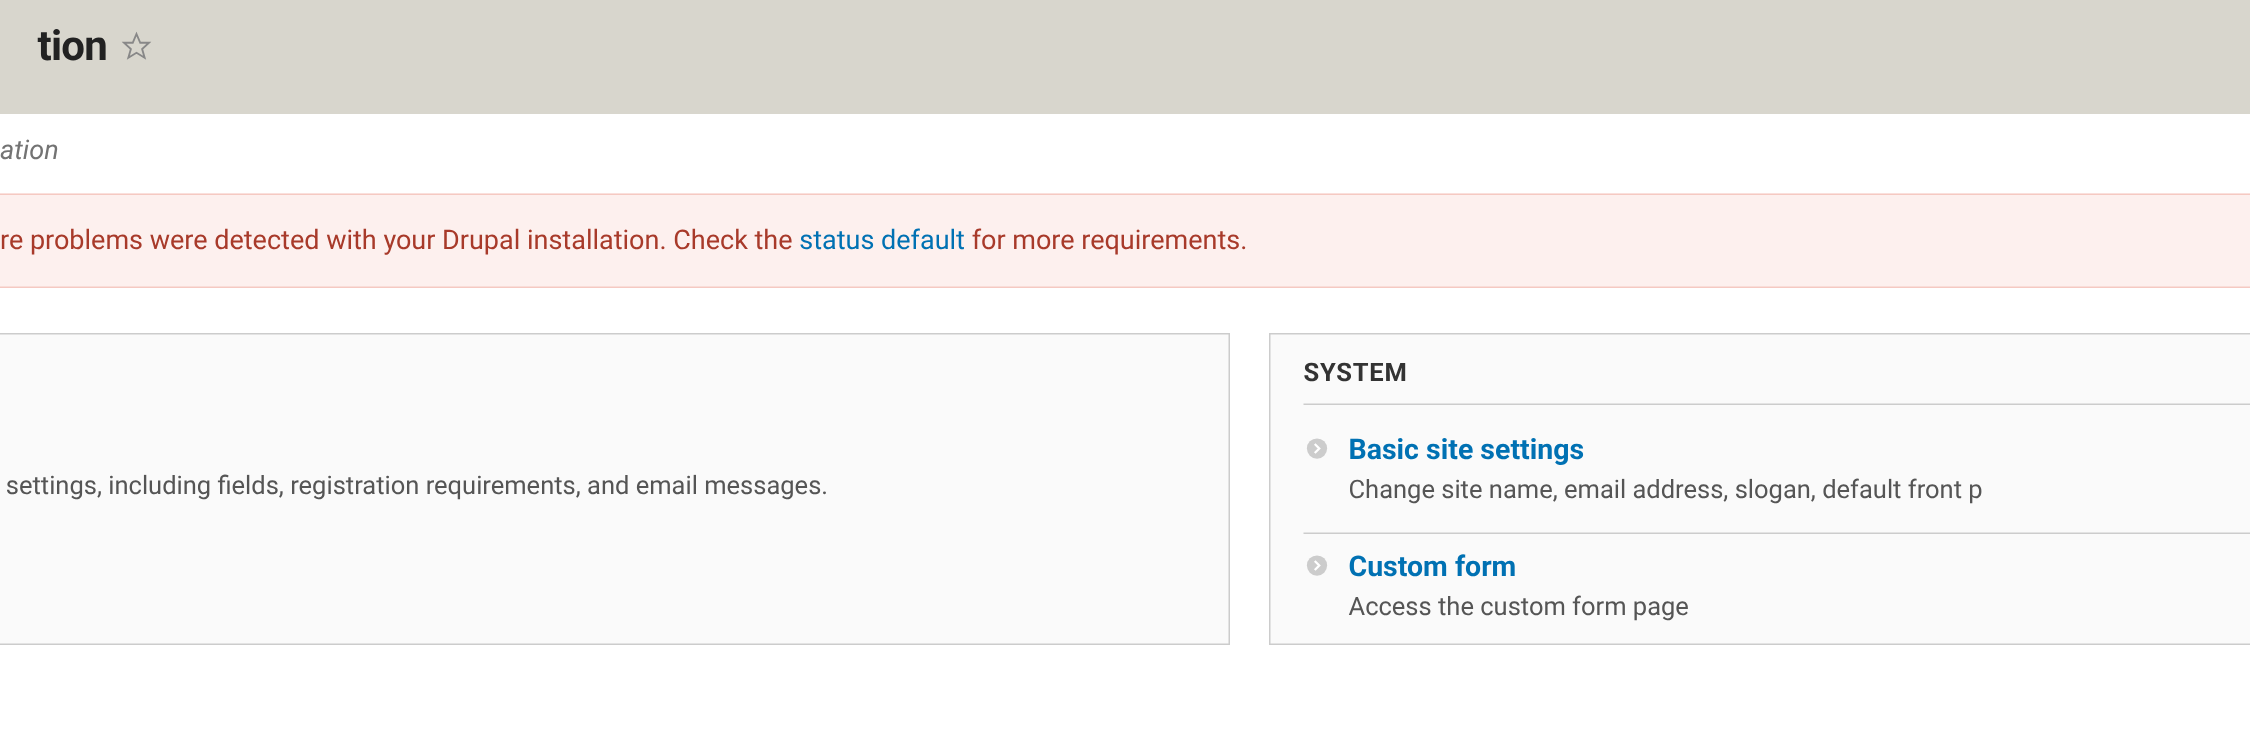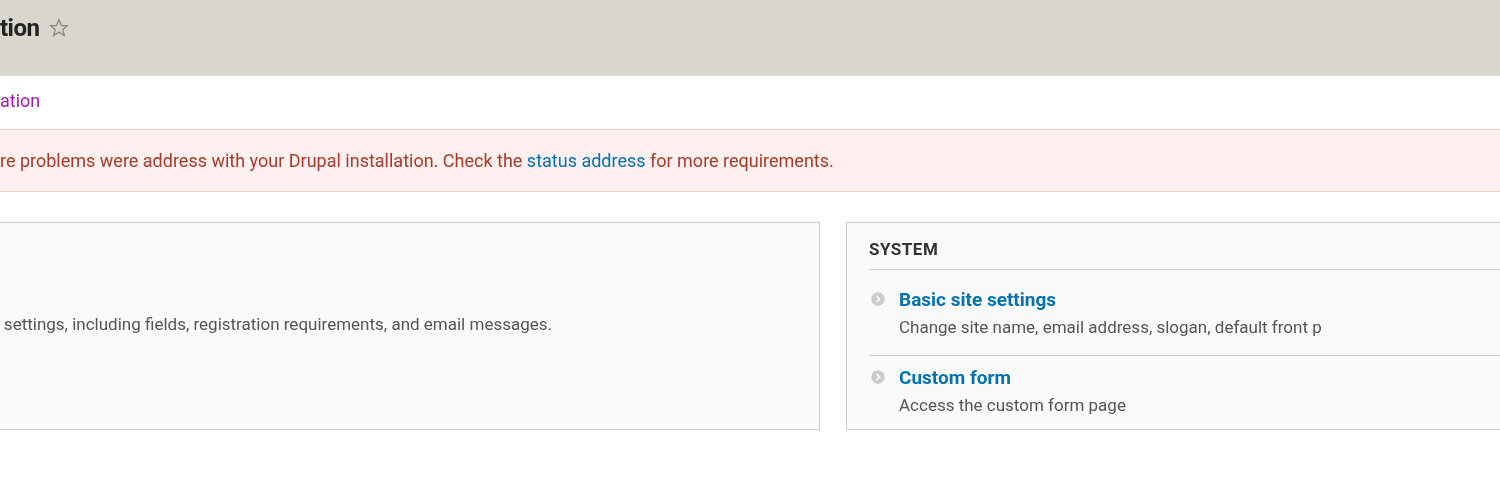--- a/index.html
+++ b/index.html
@@ -14,44 +14,46 @@
       background: #d8d6cd;
       padding: 14px 0 18px 0;
       min-height: 76px;
     }
     .page-title-wrap {
       display: flex;
       align-items: center;
       padding-left: 0;
     }
     .page-title {
-      font-size: 24px;
+      font-size: 28px;
       font-weight: 700;
       color: #222;
       letter-spacing: -0.5px;
+      padding-left: 25px;
     }
     .star-icon {
       margin-left: 10px;
       margin-top: 4px;
     }
     .star-icon svg {
       width: 20px;
       height: 20px;
       stroke: #888;
       fill: none;
       stroke-width: 1.5;
     }
     .breadcrumb-bar {
       background: #fff;
       padding: 14px 0 18px 0;
     }
     .breadcrumb-link {
-      color: #a21caf;
+      color: #737373;
       font-size: 18px;
       text-decoration: none;
+      font-style: italic;
     }
     .status-msg {
       background: #fdf0ee;
       border-top: 1px solid #f5c9c2;
       border-bottom: 1px solid #f5c9c2;
       padding: 20px 0 20px 0;
       margin-bottom: 30px;
     }
     .status-text {
       color: #a83a2a;
@@ -143,21 +145,21 @@
     </span>
   </div>
 </div>
 
 <div class="breadcrumb-bar">
   <a class="breadcrumb-link">ation</a>
 </div>
 
 <div class="status-msg">
   <span class="status-text">
-    <span>re problems were address with your Drupal installation. Check the </span><a class="status-link">status address</a><span> for more requirements.</span>
+    <span>re problems were detected with your Drupal installation. Check the </span><a class="status-link">status default</a><span> for more requirements.</span>
   </span>
 </div>
 
 <div class="panels-row">
   <div class="panel panel-left">
     <div style="height:52px"></div>
     <div class="panel-item panel-item-noicon">
       <div class="panel-item-title">ettings</div>
       <div class="panel-item-desc">fault user account settings, including fields, registration requirements, and email messages.</div>
     </div>

